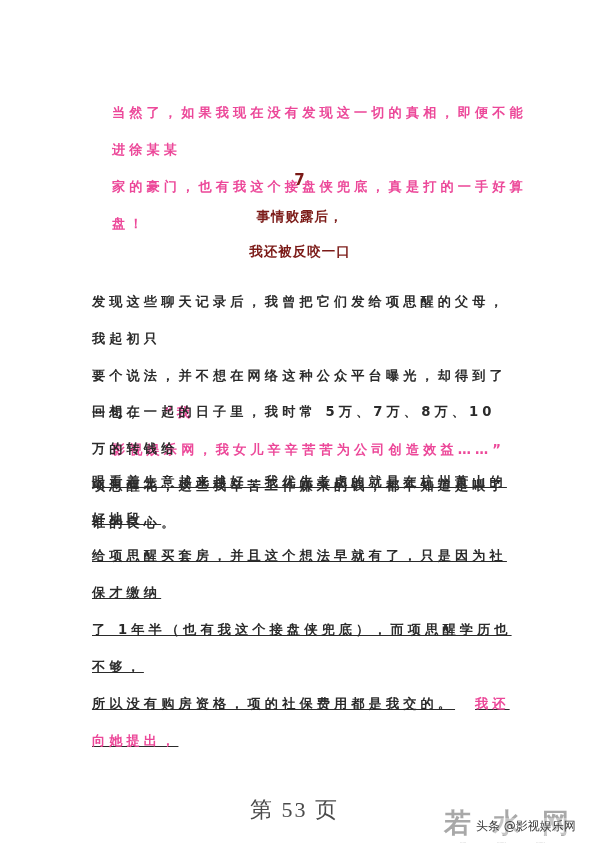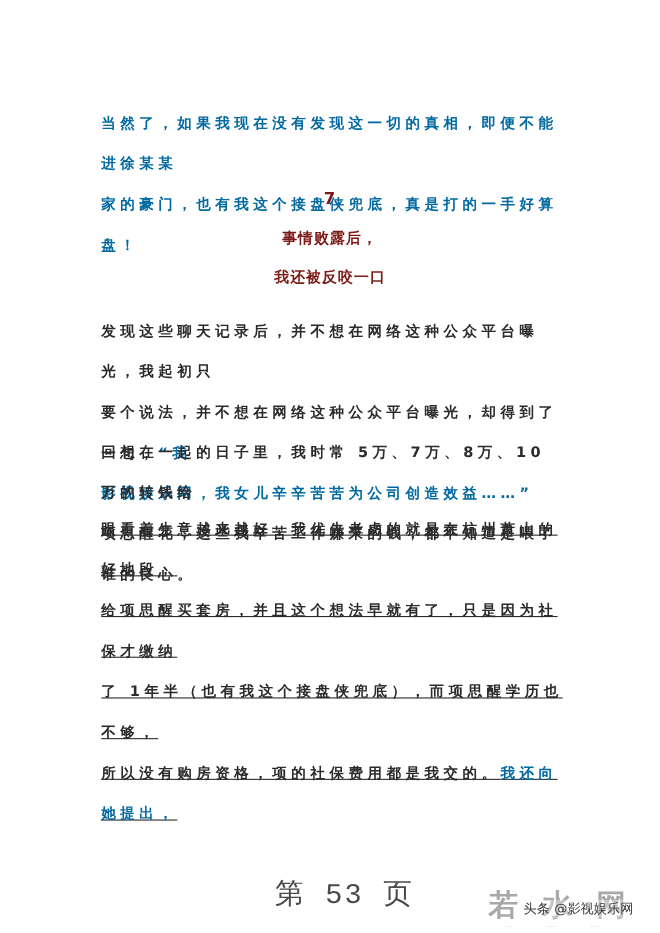--- a/index.html
+++ b/index.html
@@ -23,37 +23,37 @@
     .para {
       position: absolute;
       left: 92px;
       width: 420px;
       font-size: 13.2px;
       letter-spacing: 4.1px;
       color: #2b2b2b;
       line-height: 37px;
       font-weight: bold;
     }
-    .red { color: #0369a1; }
+    .red { color: #ec4899; margin-left: 20px; }
     .heading {
       position: absolute;
       left: 0;
       width: 600px;
       text-align: center;
       color: #7b1a17;
       font-weight: bold;
       font-size: 13.5px;
       letter-spacing: 1px;
     }
     .page-num {
       position: absolute;
       left: 250px;
       top: 795px;
-      font-family: Liberation Mono, monospace;
-      font-size: 26px;
+      font-family: Liberation Serif, serif;
+      font-size: 22px;
       color: #4a4a4a;
       letter-spacing: 2px;
     }
     .wm-site {
       position: absolute;
       left: 444px;
       top: 793px;
       font-size: 27px;
       color: #9a9a9a;
       letter-spacing: 22px;
@@ -86,21 +86,21 @@
   <div class="para red" style="top:94px;">
     <div>当然了，如果我现在没有发现这一切的真相，即便不能进徐某某</div>
     <div>家的豪门，也有我这个接盘侠兜底，真是打的一手好算盘！</div>
   </div>
 
   <div class="heading" style="top:171px; font-size:15px;">7</div>
   <div class="heading" style="top:243px;">我还被反咬一口</div>
   <div class="heading" style="top:208px;">事情败露后，</div>
 
   <div class="para" style="top:283px;">
-    <div>发现这些聊天记录后，并不想在网络这种公众平台曝光，我起初只</div>
+    <div>发现这些聊天记录后，我曾把它们发给项思醒的父母，我起初只</div>
     <div><span>要个说法，并不想在网络这种公众平台曝光，却得到了一句，</span><span class="red">“我</span></div>
     <div class="red">影视娱乐网，我女儿辛辛苦苦为公司创造效益……”</div>
   </div>
 
   <div class="para" style="top:393px;">
     <div>回想在一起的日子里，我时常 5万、7万、8万、10万的转钱给</div>
     <div>项思醒花，这些我辛苦工作赚来的钱，都不知道是喂了谁的良心。</div>
   </div>
 
   <div class="para" style="top:463px;text-decoration:underline;">

